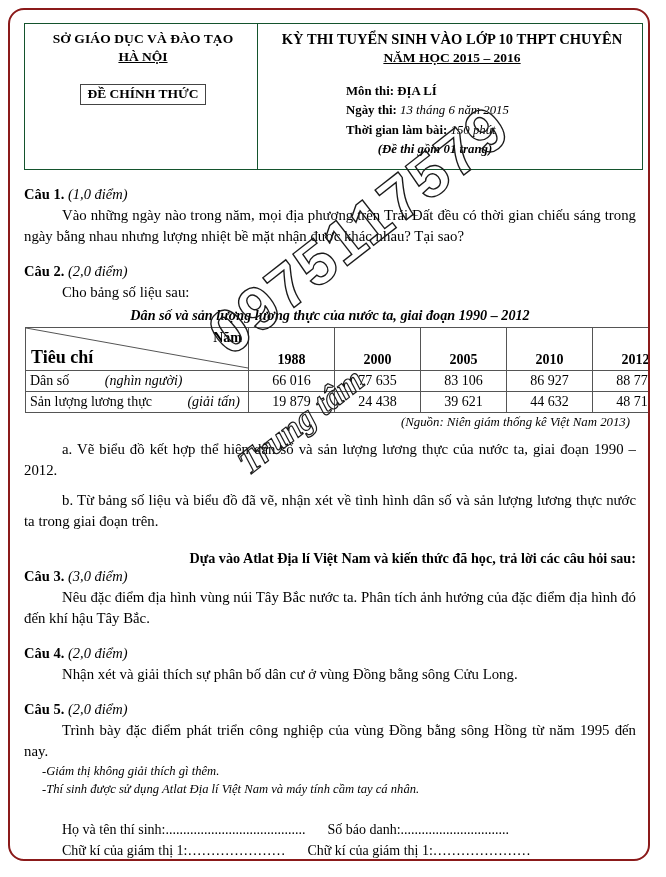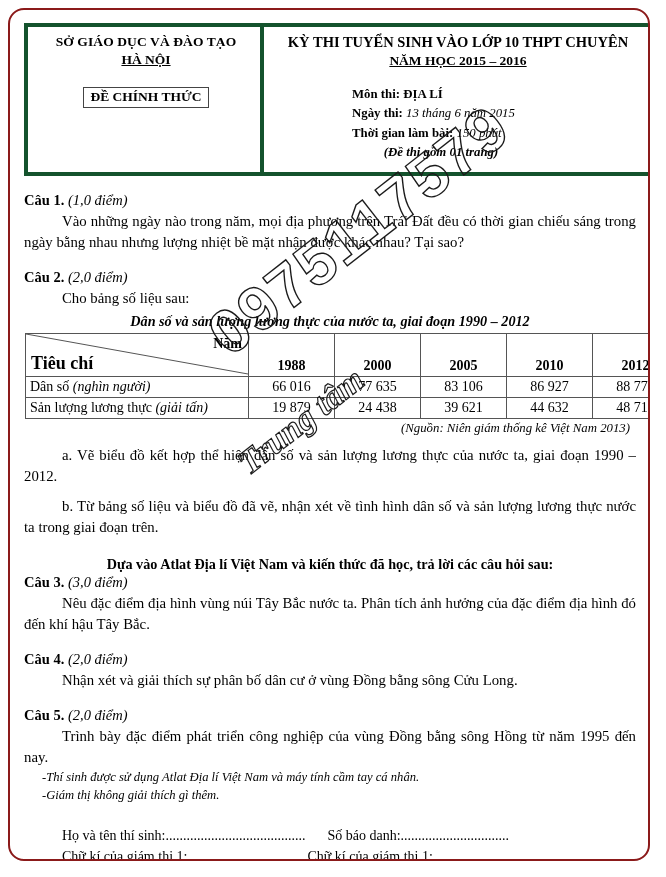--- a/index.html
+++ b/index.html
@@ -35,21 +35,21 @@
   }
 
   
   .header-table {
     width: 610px;
     border-collapse: collapse;
     margin: 5px 0 0 0;
     table-layout: fixed;
   }
   .header-table td {
-    border: 4px solid #14532d;
+    border: 1px solid #14532d;
     vertical-align: top;
     padding: 6px 0 10px 4px;
   }
   .hdr-left { width: 228px; text-align: center; }
   .hdr-right { width: 380px; }
 
   .org-line {
     font-weight: bold;
     font-size: 13.5px;
     letter-spacing: 0.1px;
@@ -128,21 +128,21 @@
   .table-caption {
     font-size: 14.2px;
     font-weight: bold;
     font-style: italic;
     text-align: center;
     margin: 4px 0 3px 0;
   }
   .atlat-line {
     font-size: 14.2px;
     font-weight: bold;
-    text-align: center;
+    text-align: right;
     margin-top: 18px;
   }
 
   
   .data-table {
     border-collapse: collapse;
     width: 608px;
     table-layout: fixed;
     margin-left: 1px;
   }
@@ -183,21 +183,21 @@
     font-size: 14px;
     vertical-align: bottom;
     padding-bottom: 3px;
     width: 77px;
   }
   .row-label {
     font-size: 14px;
     text-align: left;
     white-space: nowrap;
   }
-  .row-label i { font-style: italic; }
+  .row-label i { font-style: italic; margin-left: 32px; }
   .num {
     text-align: center;
     font-size: 14px;
   }
   .source {
     text-align: right;
     font-style: italic;
     font-size: 12.8px;
     margin-top: 2px;
     padding-right: 6px;
@@ -375,22 +375,22 @@
       <span class="pts">(2,0 điểm)</span>
     </div>
     <div class="para">Nhận xét và giải thích sự phân bố dân cư ở vùng Đồng bằng sông Cửu Long.</div>
 
     <div class="q-head">
       <span>Câu 5.</span>
       <span class="pts">(2,0 điểm)</span>
     </div>
     <div class="para">Trình bày đặc điểm phát triển công nghiệp của vùng Đồng bằng sông Hồng từ năm 1995 đến nay.</div>
 
+    <div class="note">-Giám thị không giải thích gì thêm.</div>
     <div class="note">-Thí sinh được sử dụng Atlat Địa lí Việt Nam và máy tính cầm tay cá nhân.</div>
-    <div class="note">-Giám thị không giải thích gì thêm.</div>
 
     <div class="sig-block">
       <div class="sig-row"><span>Họ và tên thí sinh:........................................</span><span class="sig-gap"></span><span>Số báo danh:...............................</span></div>
       <div class="sig-row"><span>Chữ kí của giám thị 1:…………………</span><span class="sig-gap"></span><span>Chữ kí của giám thị 1:…………………</span></div>
     </div>
 
   </div>
 
   <div class="watermark">
     <div class="wm-num">0975117579</div>

